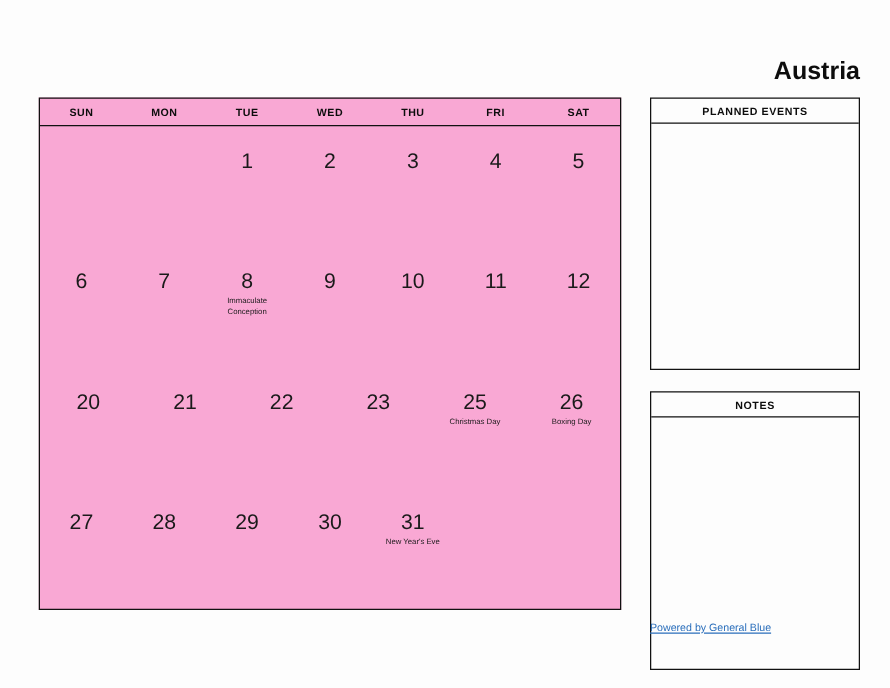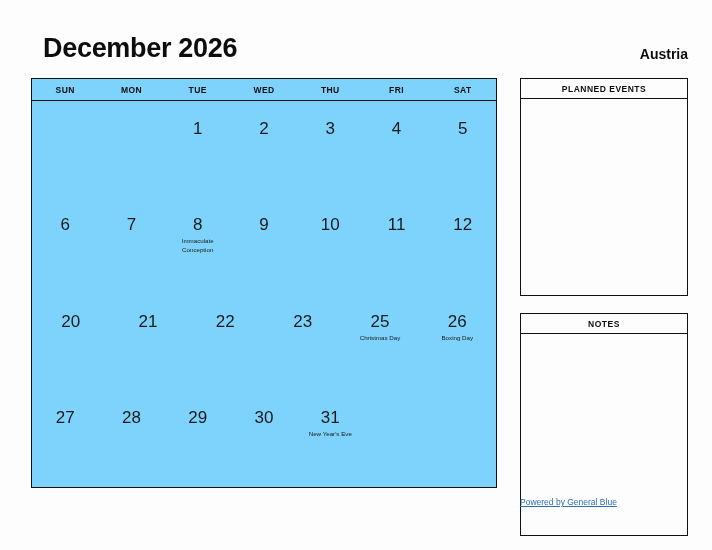--- a/index.html
+++ b/index.html
@@ -31,36 +31,36 @@
     font-size: 27px;
     font-weight: bold;
     letter-spacing: -0.3px;
     color: #0d0d0d;
     white-space: nowrap;
   }
   .country-label {
     position: absolute;
     right: 24px;
     top: 46px;
-    font-size: 14px;
+    font-size: 20px;
     font-weight: bold;
     color: #0d0d0d;
     white-space: nowrap;
   }
 
   
   .calendar {
     position: absolute;
     left: 31px;
     top: 78px;
     width: 466px;
     height: 410px;
     border: 1.4px solid #111111;
     box-sizing: border-box;
-    background: #7dd3fc;
+    background: #f9a8d4;
   }
   .dow-row {
     display: flex;
     height: 21px;
     border-bottom: 1.4px solid #111111;
   }
   .dow-cell {
     flex: 1 1 0;
     display: flex;
     align-items: center;
@@ -143,21 +143,20 @@
     text-decoration: underline;
     cursor: pointer;
     white-space: nowrap;
   }
 </style>
 </head>
 <body>
 
 <div id="page">
 
-  <div class="page-title">December 2026</div>
 
   <div class="country-label">Austria</div>
 
   <div class="calendar">
     <div class="dow-row">
         <div class="dow-cell">SUN</div>
         <div class="dow-cell">MON</div>
         <div class="dow-cell">TUE</div>
         <div class="dow-cell">WED</div>
         <div class="dow-cell">THU</div>

